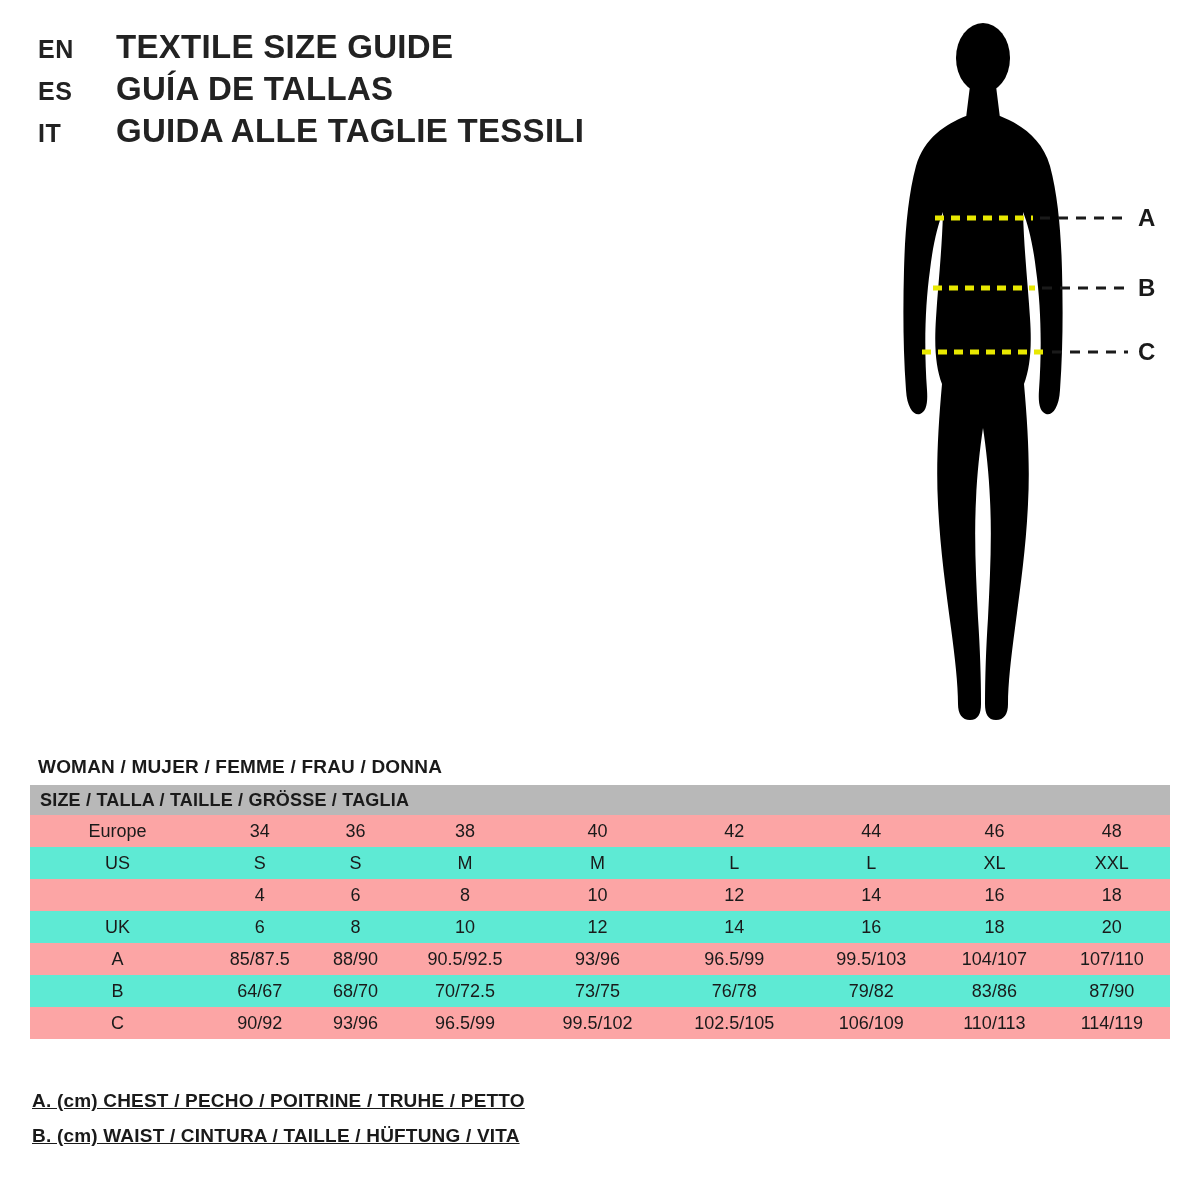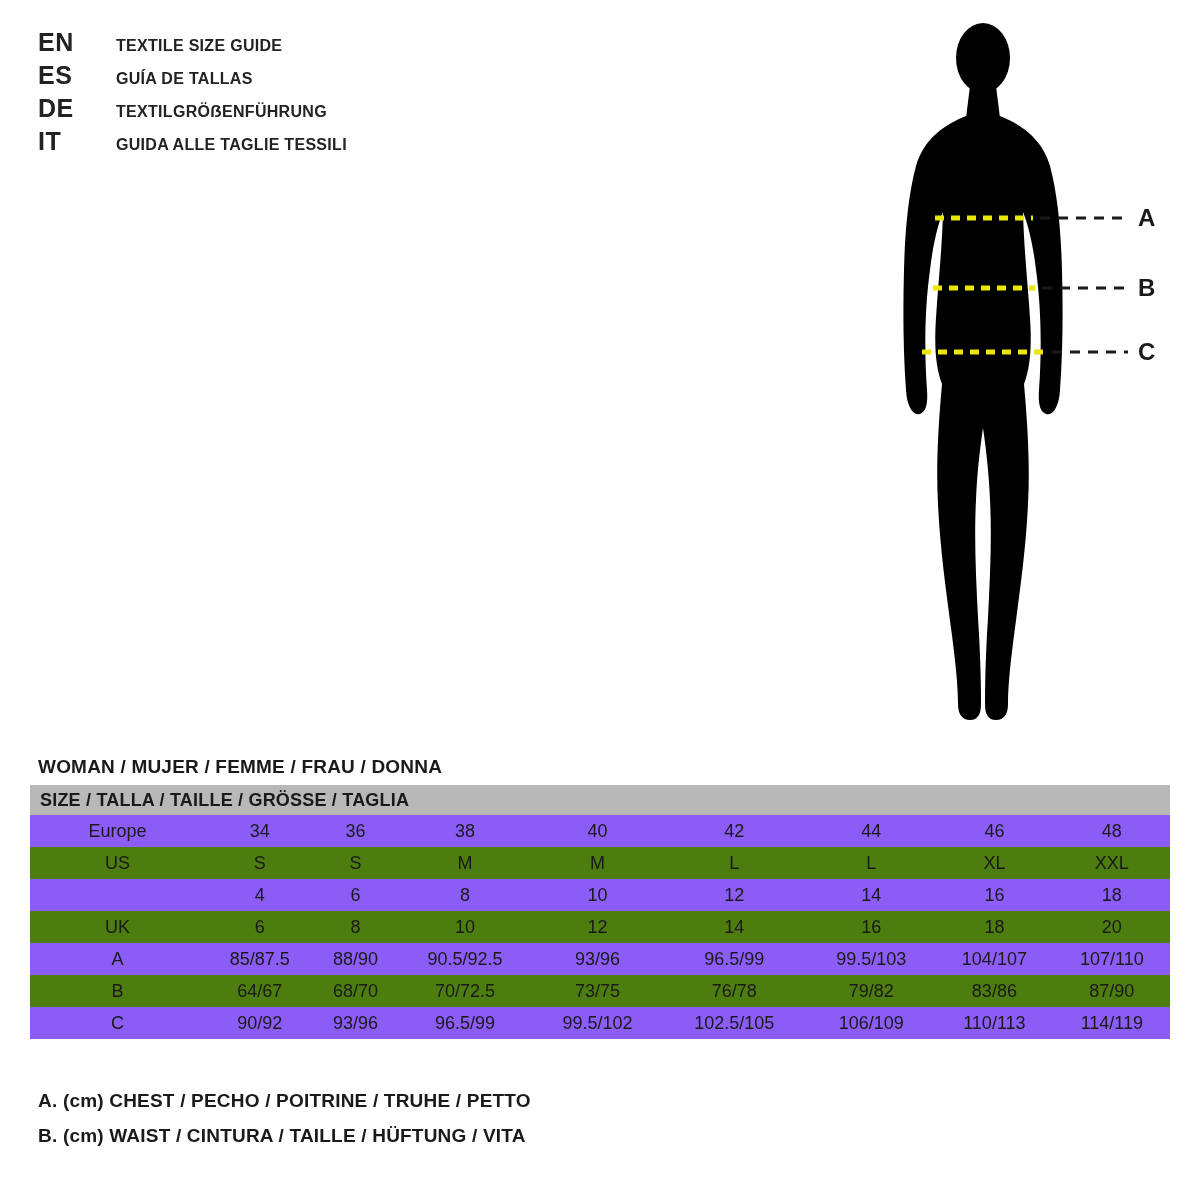--- a/index.html
+++ b/index.html
@@ -34,21 +34,21 @@
     margin-bottom: 4px;
   }
   .title-lang {
     width: 78px;
     font-size: 25px;
     font-weight: bold;
     letter-spacing: 0.5px;
     color: #222;
   }
   .title-text {
-    font-size: 16px;
+    font-size: 33px;
     font-weight: bold;
     letter-spacing: 0.3px;
     color: #222;
     white-space: nowrap;
   }
 
   
   .figure-wrap {
     position: absolute;
     left: 850px;
@@ -106,29 +106,30 @@
     font-weight: bold;
     letter-spacing: 0.2px;
     height: 30px;
     margin-top: 44px;
   }
   td.rowlabel {
     text-align: left;
     padding-left: 10px;
     width: 175px;
   }
-  tr.shade-light td { background: #8b5cf6; }
-  tr.shade-dark td { background: #4d7c0f; }
+  tr.shade-light td { background: #fca5a5; }
+  tr.shade-dark td { background: #5eead4; }
 
   
   .footnotes {
     position: absolute;
-    left: 38px;
+    left: 32px;
     top: 1090px;
     width: 900px;
+    text-decoration: underline;
   }
   .footnote {
     font-size: 19px;
     font-weight: bold;
     letter-spacing: 0.2px;
     color: #1a1a1a;
     margin-bottom: 13px;
     white-space: nowrap;
   }
 </style>
@@ -138,24 +139,20 @@
 <div class="page">
 
   <div class="titles">
     <div class="title-row">
       <span class="title-lang">EN</span>
       <span class="title-text">TEXTILE SIZE GUIDE</span>
     </div>
     <div class="title-row">
       <span class="title-lang">ES</span>
       <span class="title-text">GUÍA DE TALLAS</span>
-    </div>
-    <div class="title-row">
-      <span class="title-lang">DE</span>
-      <span class="title-text">TEXTILGRÖẞENFÜHRUNG</span>
     </div>
     <div class="title-row">
       <span class="title-lang">IT</span>
       <span class="title-text">GUIDA ALLE TAGLIE TESSILI</span>
     </div>
   </div>
 
   <div class="figure-wrap">
     <svg class="figure-svg" width="330" height="720" viewBox="0 0 330 720">
 

